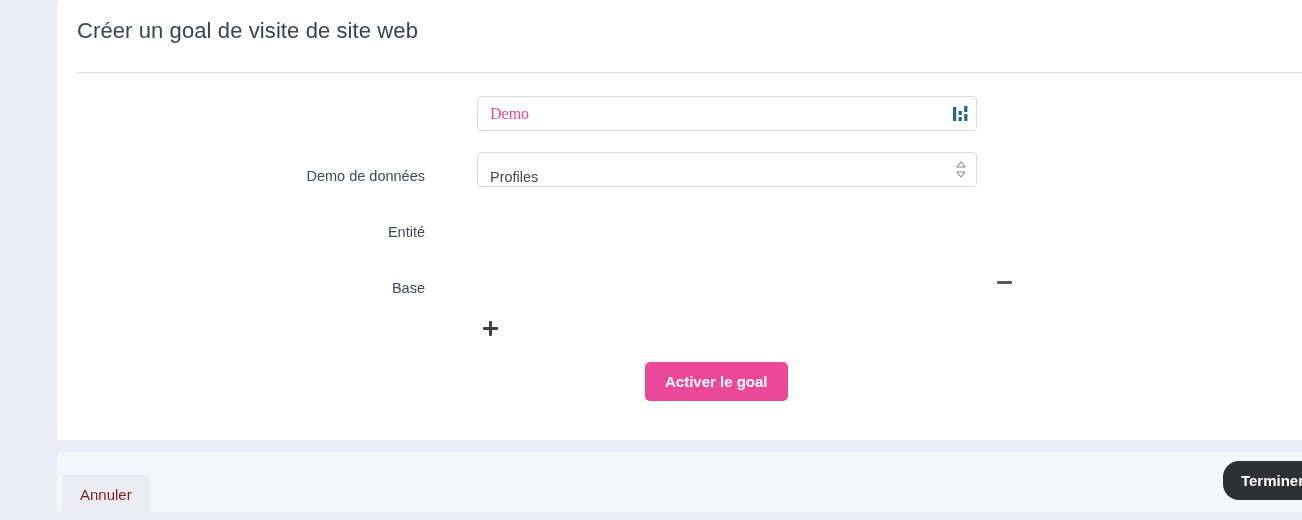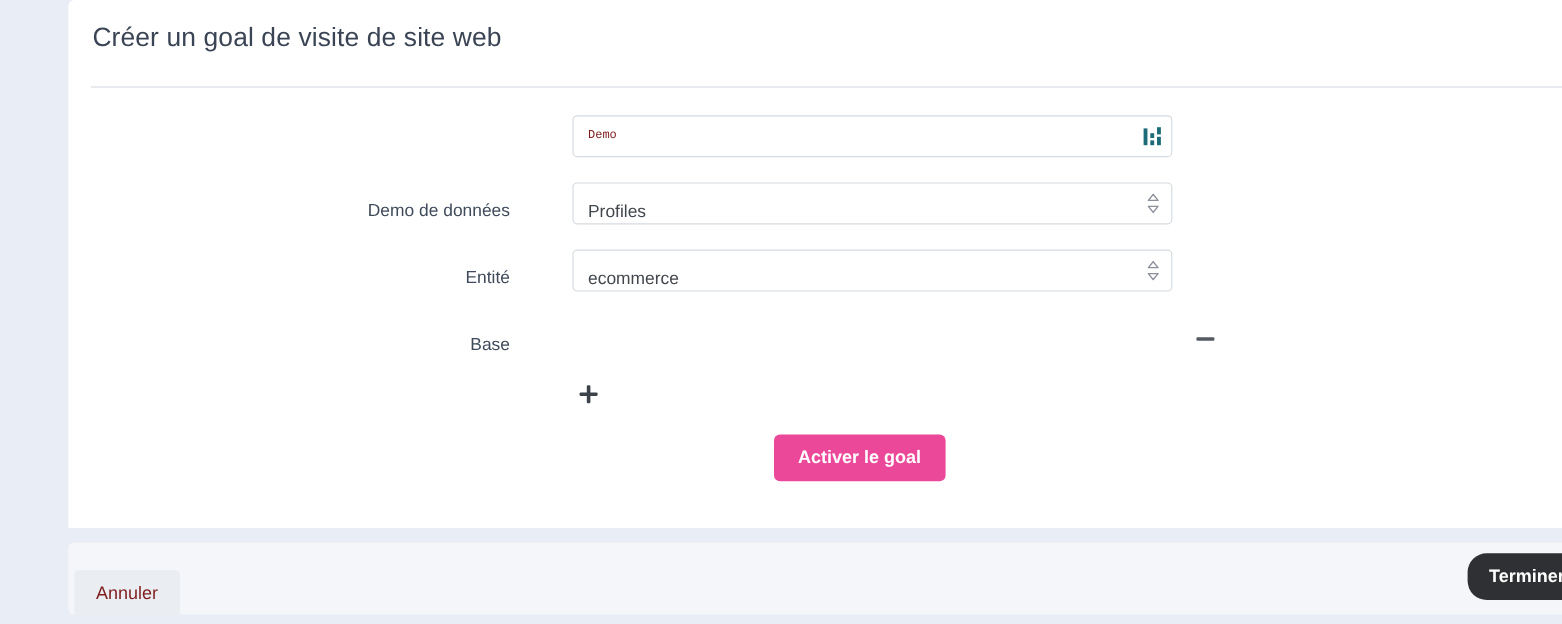--- a/index.html
+++ b/index.html
@@ -84,23 +84,23 @@
   }
 
   .text-input,
   .select-input {
     box-sizing: border-box;
     width: 500px;
     height: 35px;
     border: 1px solid #d6dbe1;
     border-radius: 4px;
     background: #ffffff;
-    font-family: Liberation Mono, monospace;
-    font-size: 10px;
-    color: #7f1d1d;
+    font-family: Liberation Serif, serif;
+    font-size: 16px;
+    color: #ec4899;
     padding: 0 30px 0 12px;
     outline: none;
     line-height: 33px;
   }
 
   .text-input::placeholder {
     color: #a9aeb5;
   }
 
   .select-wrap {
@@ -305,31 +305,20 @@
                 <path d="M6 3 L10 8 L2 8 Z" fill="none" stroke="#8b9099" stroke-width="1.2" stroke-linejoin="round"></path>
                 <path d="M6 18 L10 13 L2 13 Z" fill="none" stroke="#8b9099" stroke-width="1.2" stroke-linejoin="round"></path>
               </svg>
             </span>
           </div>
         </div>
       </div>
 
       <div class="form-row">
         <div class="field-label">Entité</div>
-        <div class="control">
-          <div class="select-wrap">
-            <div class="select-display">ecommerce</div>
-            <span class="select-chevrons">
-              <svg width="12" height="21" viewBox="0 0 12 21">
-                <path d="M6 3 L10 8 L2 8 Z" fill="none" stroke="#8b9099" stroke-width="1.2" stroke-linejoin="round"></path>
-                <path d="M6 18 L10 13 L2 13 Z" fill="none" stroke="#8b9099" stroke-width="1.2" stroke-linejoin="round"></path>
-              </svg>
-            </span>
-          </div>
-        </div>
       </div>
 
       <div class="form-row">
         <div class="field-label">Base</div>
         <div class="control">
           <div style="position:relative;width:560px;height:35px;">
             <span class="url-remove"></span>
           </div>
         </div>
       </div>

